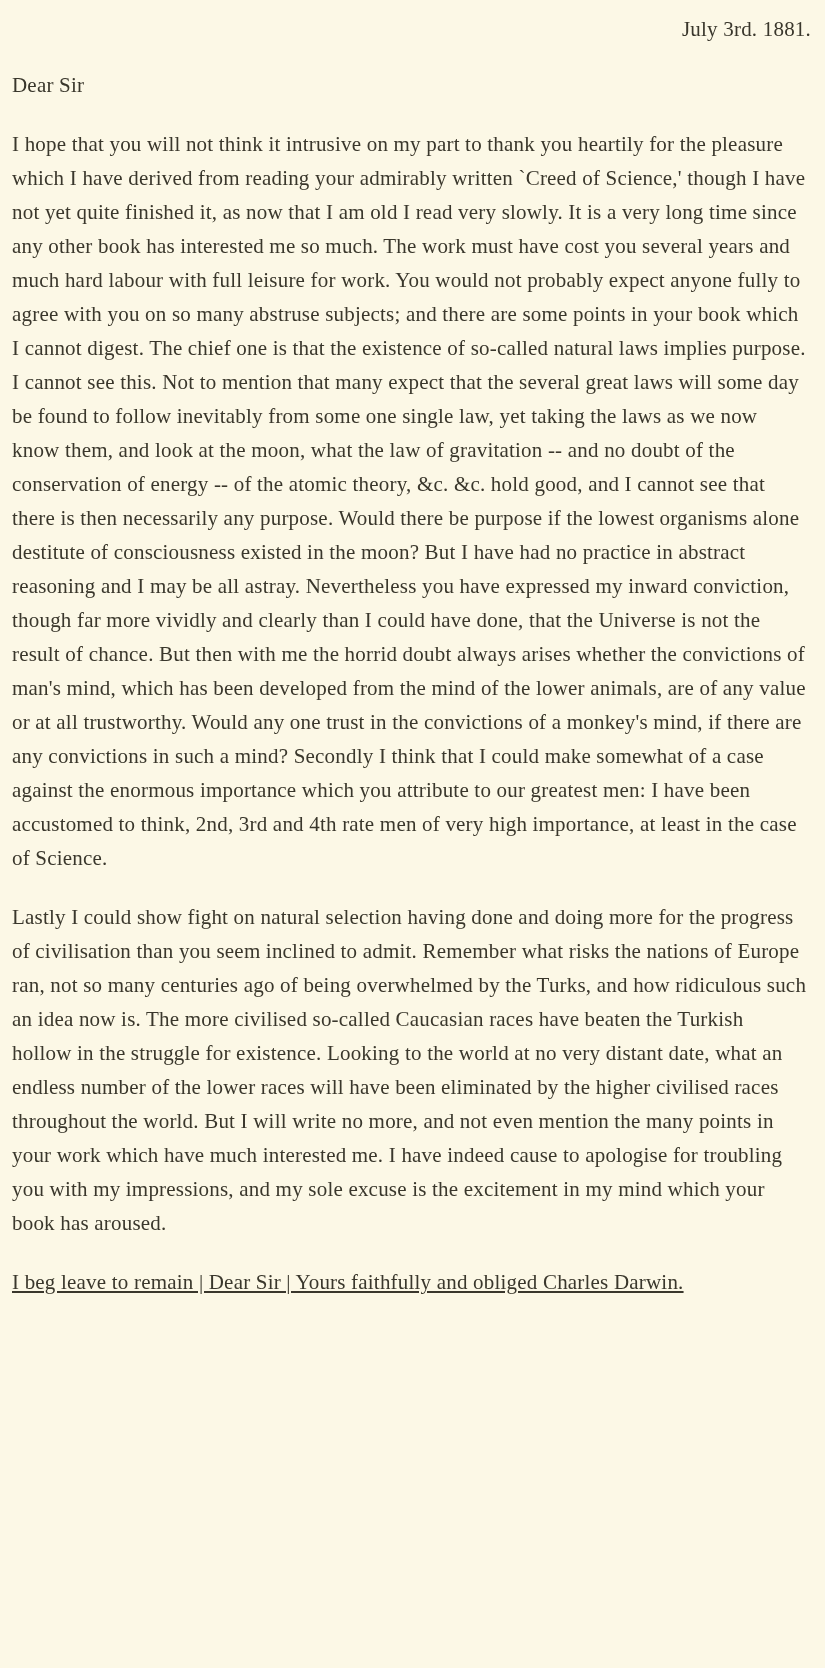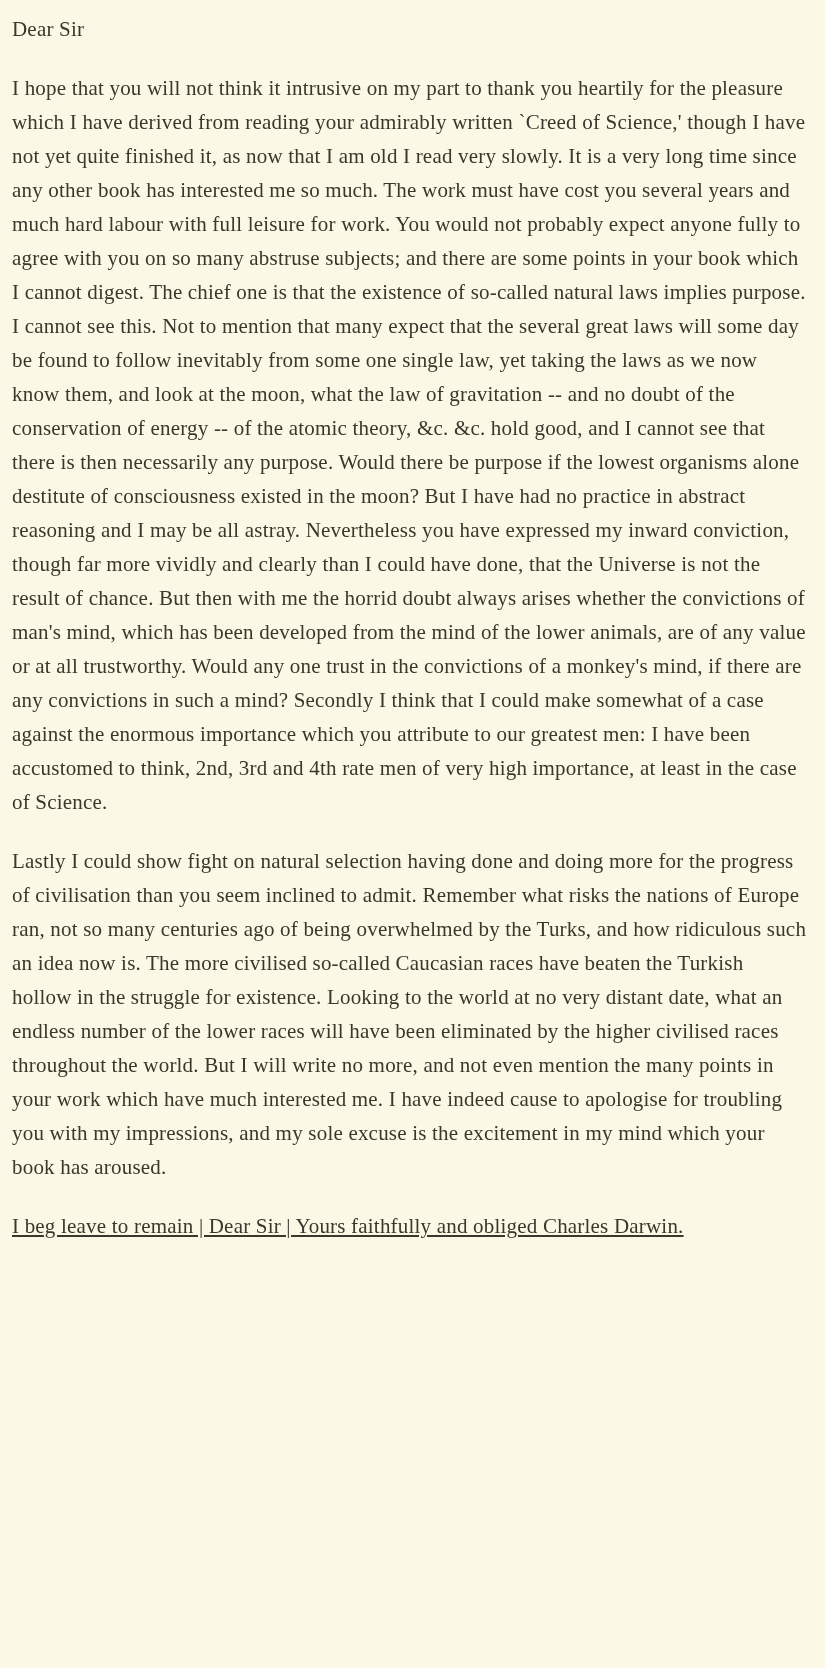--- a/index.html
+++ b/index.html
@@ -39,20 +39,21 @@
   }
   .page p.closing {
     margin-bottom: 0;
     text-decoration: underline;
   }
 </style>
 </head>
 <body>
 
 <div class="page">
+  <div class="date-line">July 3rd. 1881.</div>
 
   <p class="salutation">Dear Sir</p>
 
   <p>I hope that you will not think it intrusive on my part to thank you heartily for the pleasure which I have derived from reading your admirably written `Creed of Science,' though I have not yet quite finished it, as now that I am old I read very slowly. It is a very long time since any other book has interested me so much. The work must have cost you several years and much hard labour with full leisure for work. You would not probably expect anyone fully to agree with you on so many abstruse subjects; and there are some points in your book which I cannot digest. The chief one is that the existence of so-called natural laws implies purpose. I cannot see this. Not to mention that many expect that the several great laws will some day be found to follow inevitably from some one single law, yet taking the laws as we now know them, and look at the moon, what the law of gravitation -- and no doubt of the conservation of energy -- of the atomic theory, &amp;c. &amp;c. hold good, and I cannot see that there is then necessarily any purpose. Would there be purpose if the lowest organisms alone destitute of consciousness existed in the moon? But I have had no practice in abstract reasoning and I may be all astray. Nevertheless you have expressed my inward conviction, though far more vividly and clearly than I could have done, that the Universe is not the result of chance. But then with me the horrid doubt always arises whether the convictions of man's mind, which has been developed from the mind of the lower animals, are of any value or at all trustworthy. Would any one trust in the convictions of a monkey's mind, if there are any convictions in such a mind? Secondly I think that I could make somewhat of a case against the enormous importance which you attribute to our greatest men: I have been accustomed to think, 2nd, 3rd and 4th rate men of very high importance, at least in the case of Science.</p>
 
   <p>Lastly I could show fight on natural selection having done and doing more for the progress of civilisation than you seem inclined to admit. Remember what risks the nations of Europe ran, not so many centuries ago of being overwhelmed by the Turks, and how ridiculous such an idea now is. The more civilised so-called Caucasian races have beaten the Turkish hollow in the struggle for existence. Looking to the world at no very distant date, what an endless number of the lower races will have been eliminated by the higher civilised races throughout the world. But I will write no more, and not even mention the many points in your work which have much interested me. I have indeed cause to apologise for troubling you with my impressions, and my sole excuse is the excitement in my mind which your book has aroused.</p>
 
   <p class="closing">I beg leave to remain | Dear Sir | Yours faithfully and obliged Charles Darwin.</p>
 </div>
 

